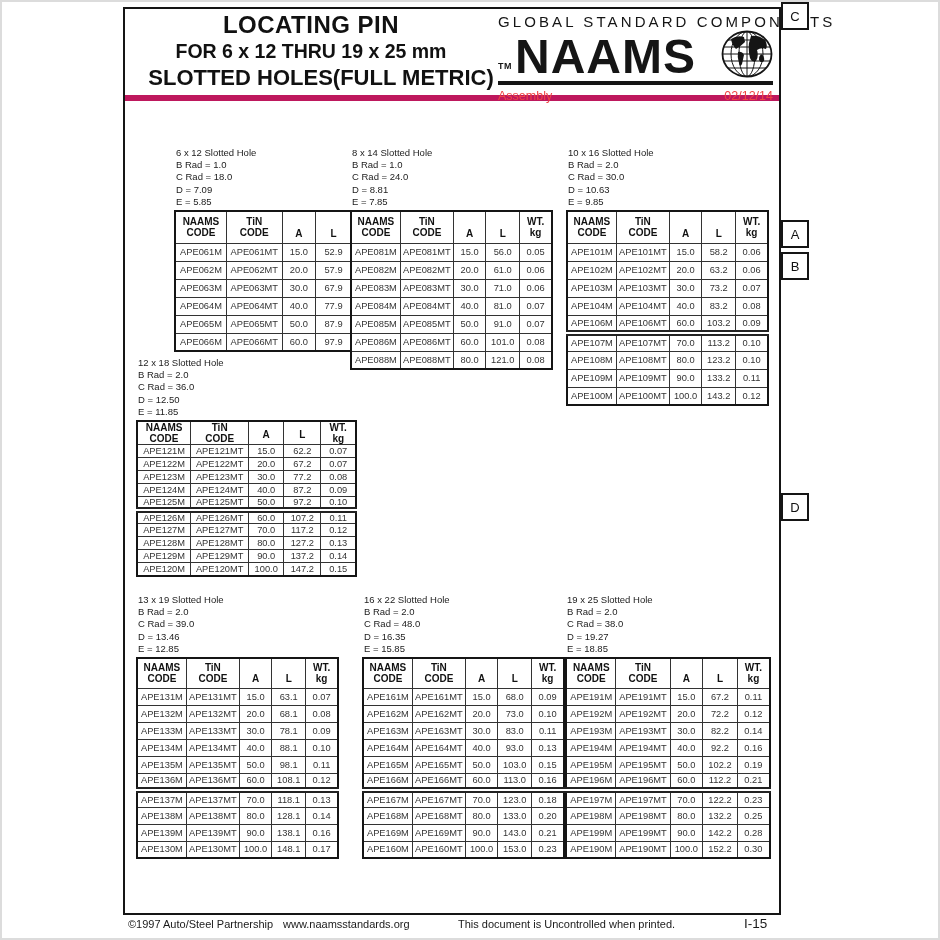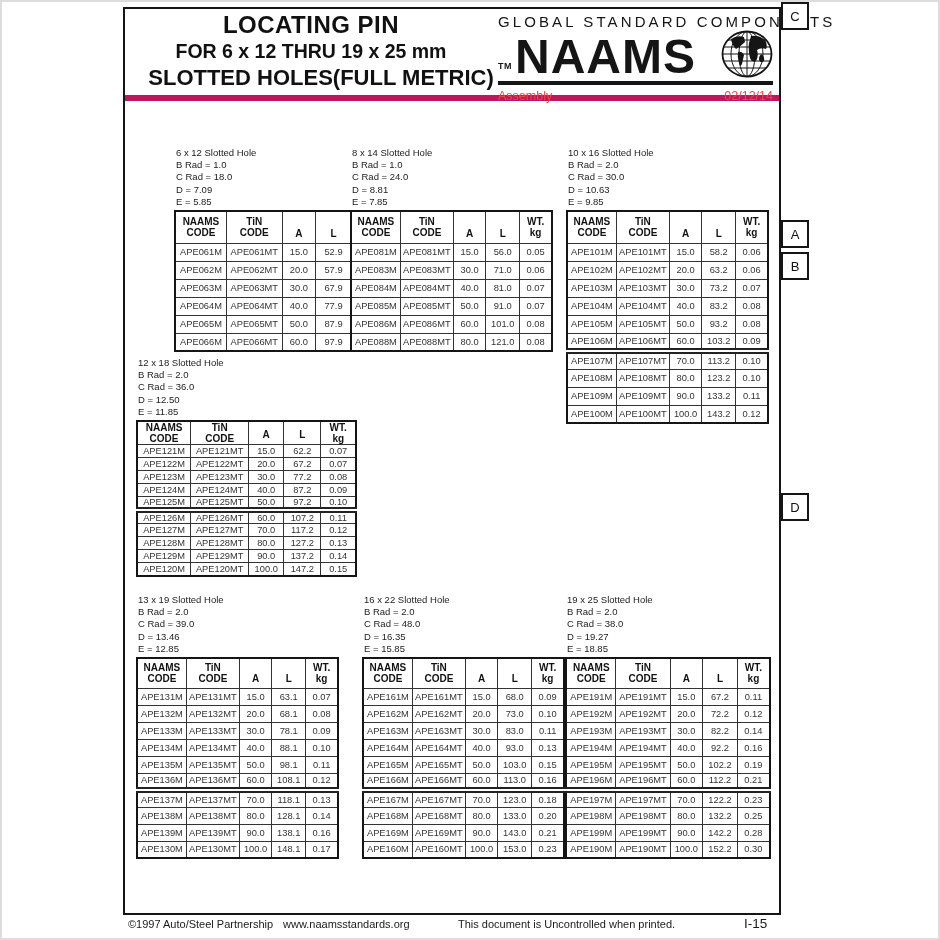--- a/index.html
+++ b/index.html
@@ -199,20 +199,27 @@
           </thead>
         <tbody>
             <tr>
               <td>APE081M</td>
               <td>APE081MT</td>
               <td>15.0</td>
               <td>56.0</td>
               <td>0.05</td>
             </tr>
             <tr>
+              <td>APE082M</td>
+              <td>APE082MT</td>
+              <td>20.0</td>
+              <td>61.0</td>
+              <td>0.06</td>
+            </tr>
+            <tr>
               <td>APE083M</td>
               <td>APE083MT</td>
               <td>30.0</td>
               <td>71.0</td>
               <td>0.06</td>
             </tr>
             <tr>
               <td>APE084M</td>
               <td>APE084MT</td>
               <td>40.0</td>
@@ -292,27 +299,20 @@
               <td>0.07</td>
             </tr>
             <tr>
               <td>APE104M</td>
               <td>APE104MT</td>
               <td>40.0</td>
               <td>83.2</td>
               <td>0.08</td>
             </tr>
             <tr>
-              <td>APE105M</td>
-              <td>APE105MT</td>
-              <td>50.0</td>
-              <td>93.2</td>
-              <td>0.08</td>
-            </tr>
-            <tr>
               <td>APE106M</td>
               <td>APE106MT</td>
               <td>60.0</td>
               <td>103.2</td>
               <td>0.09</td>
             </tr>
             <tr class="split">
               <td>APE107M</td>
               <td>APE107MT</td>
               <td>70.0</td>

